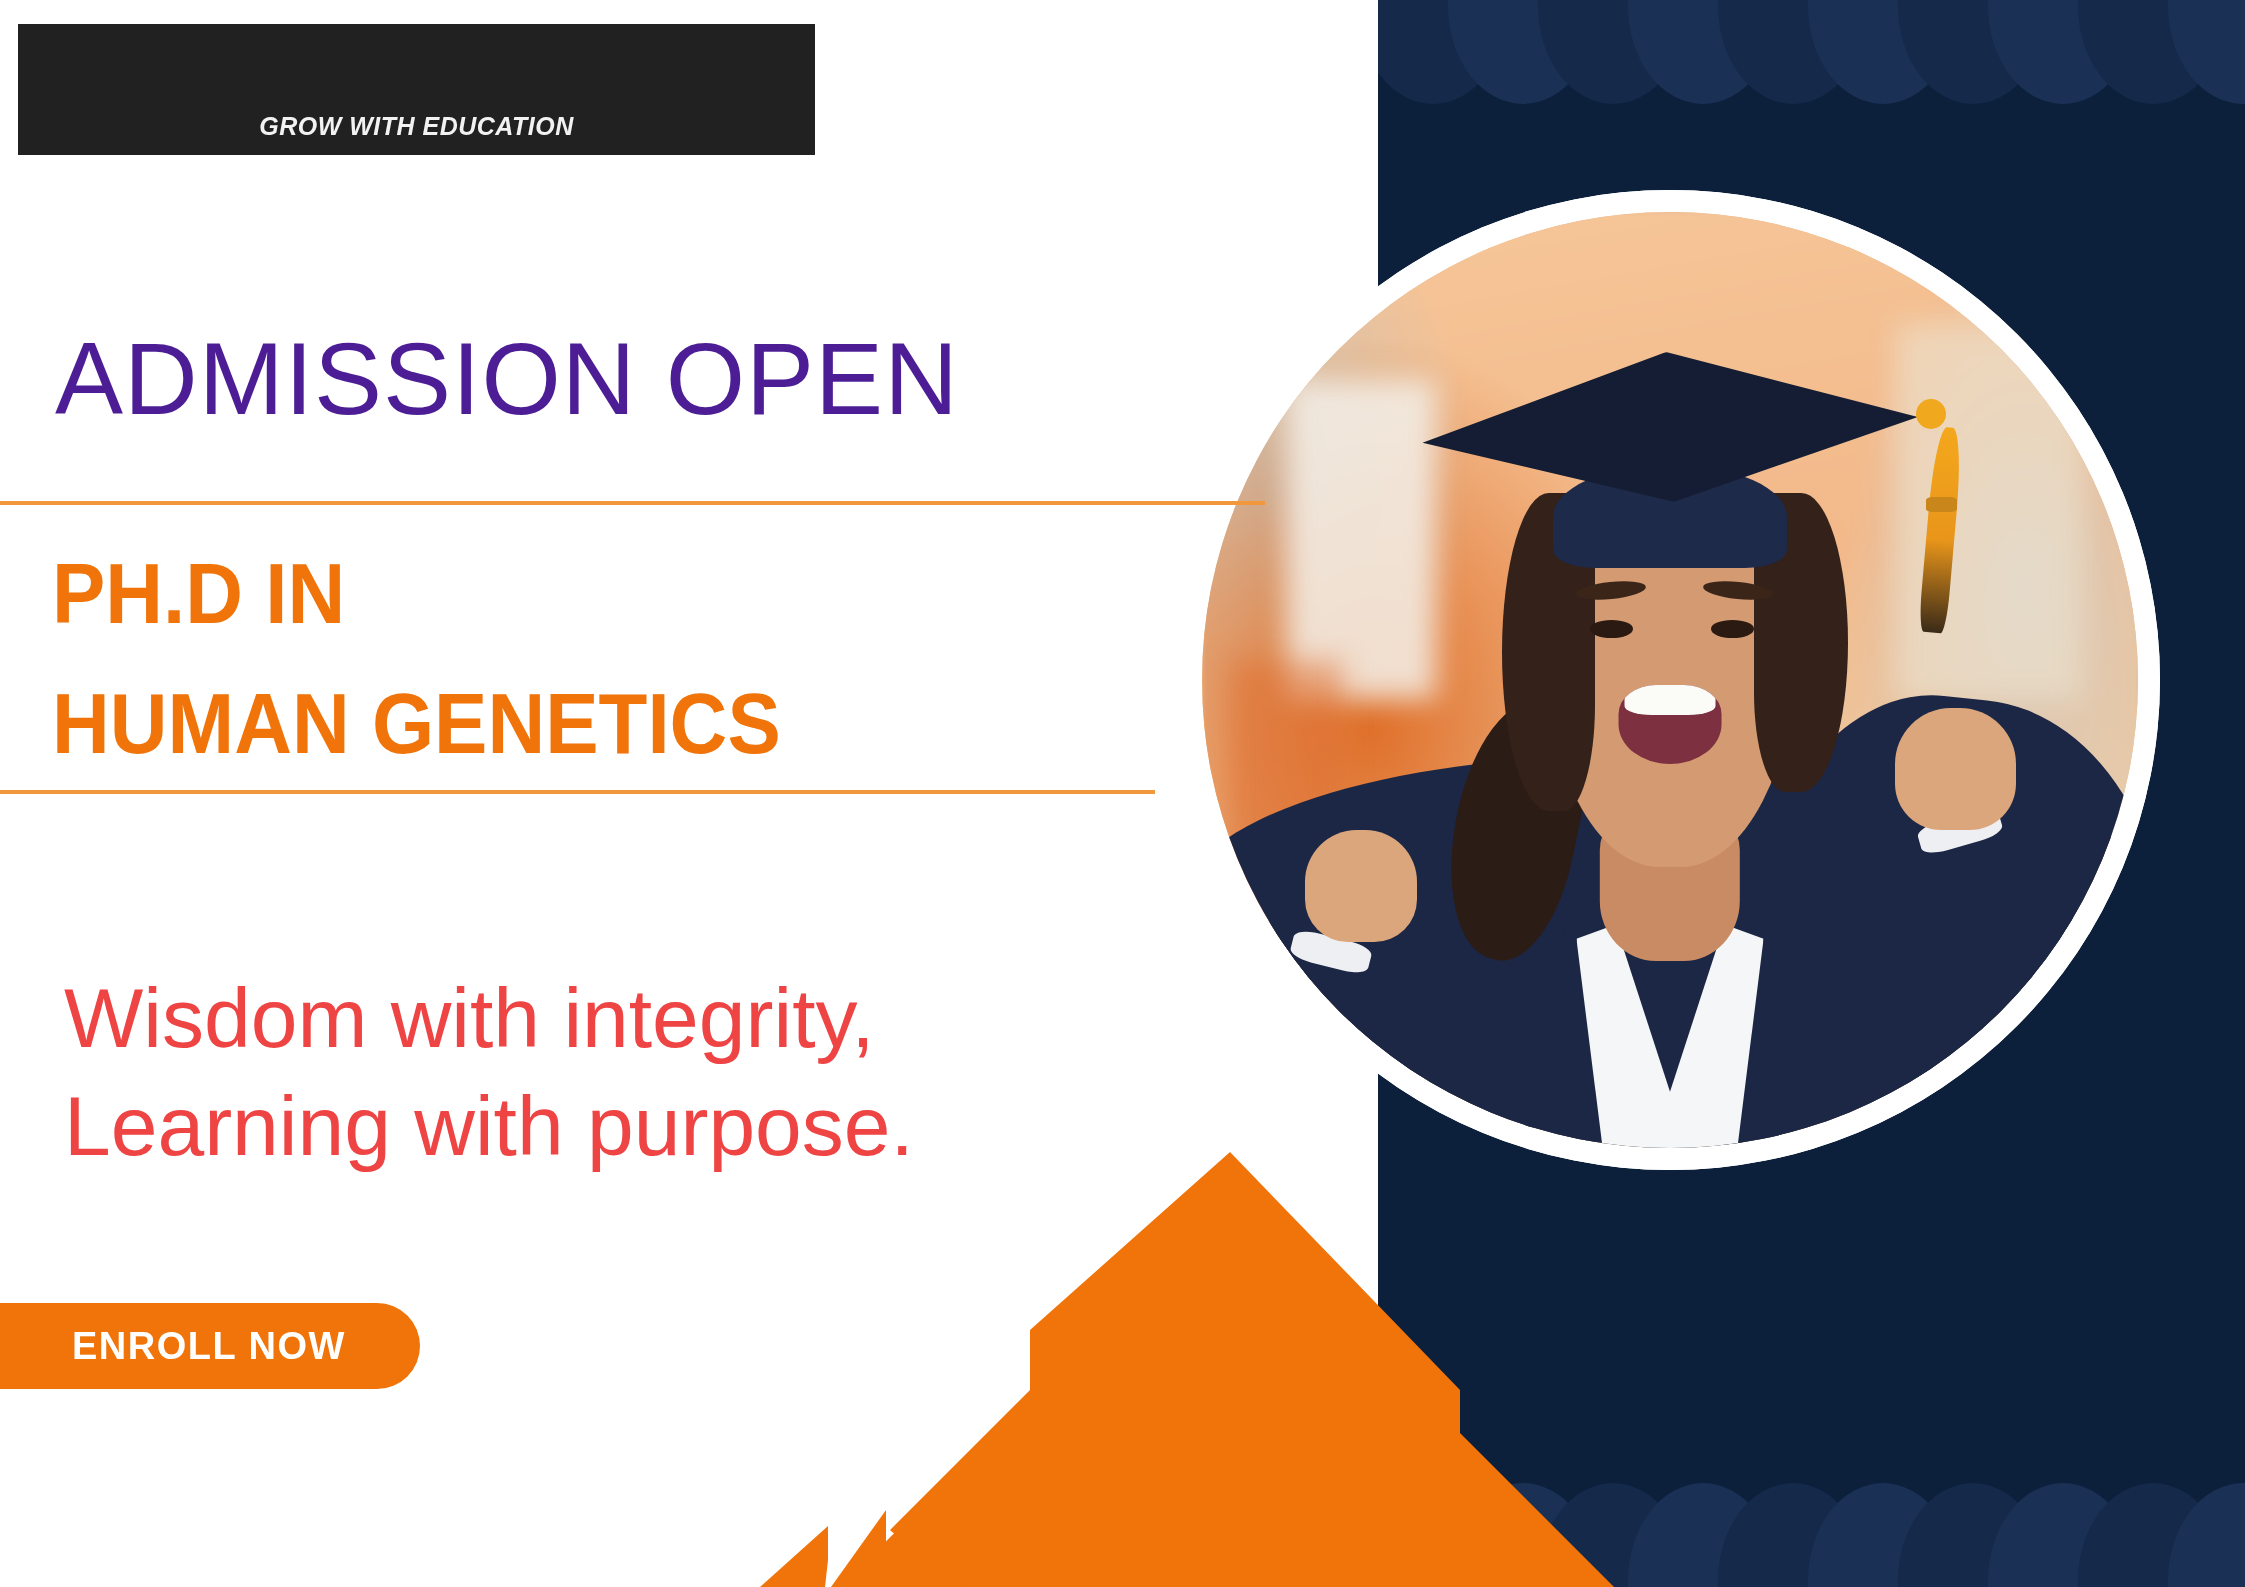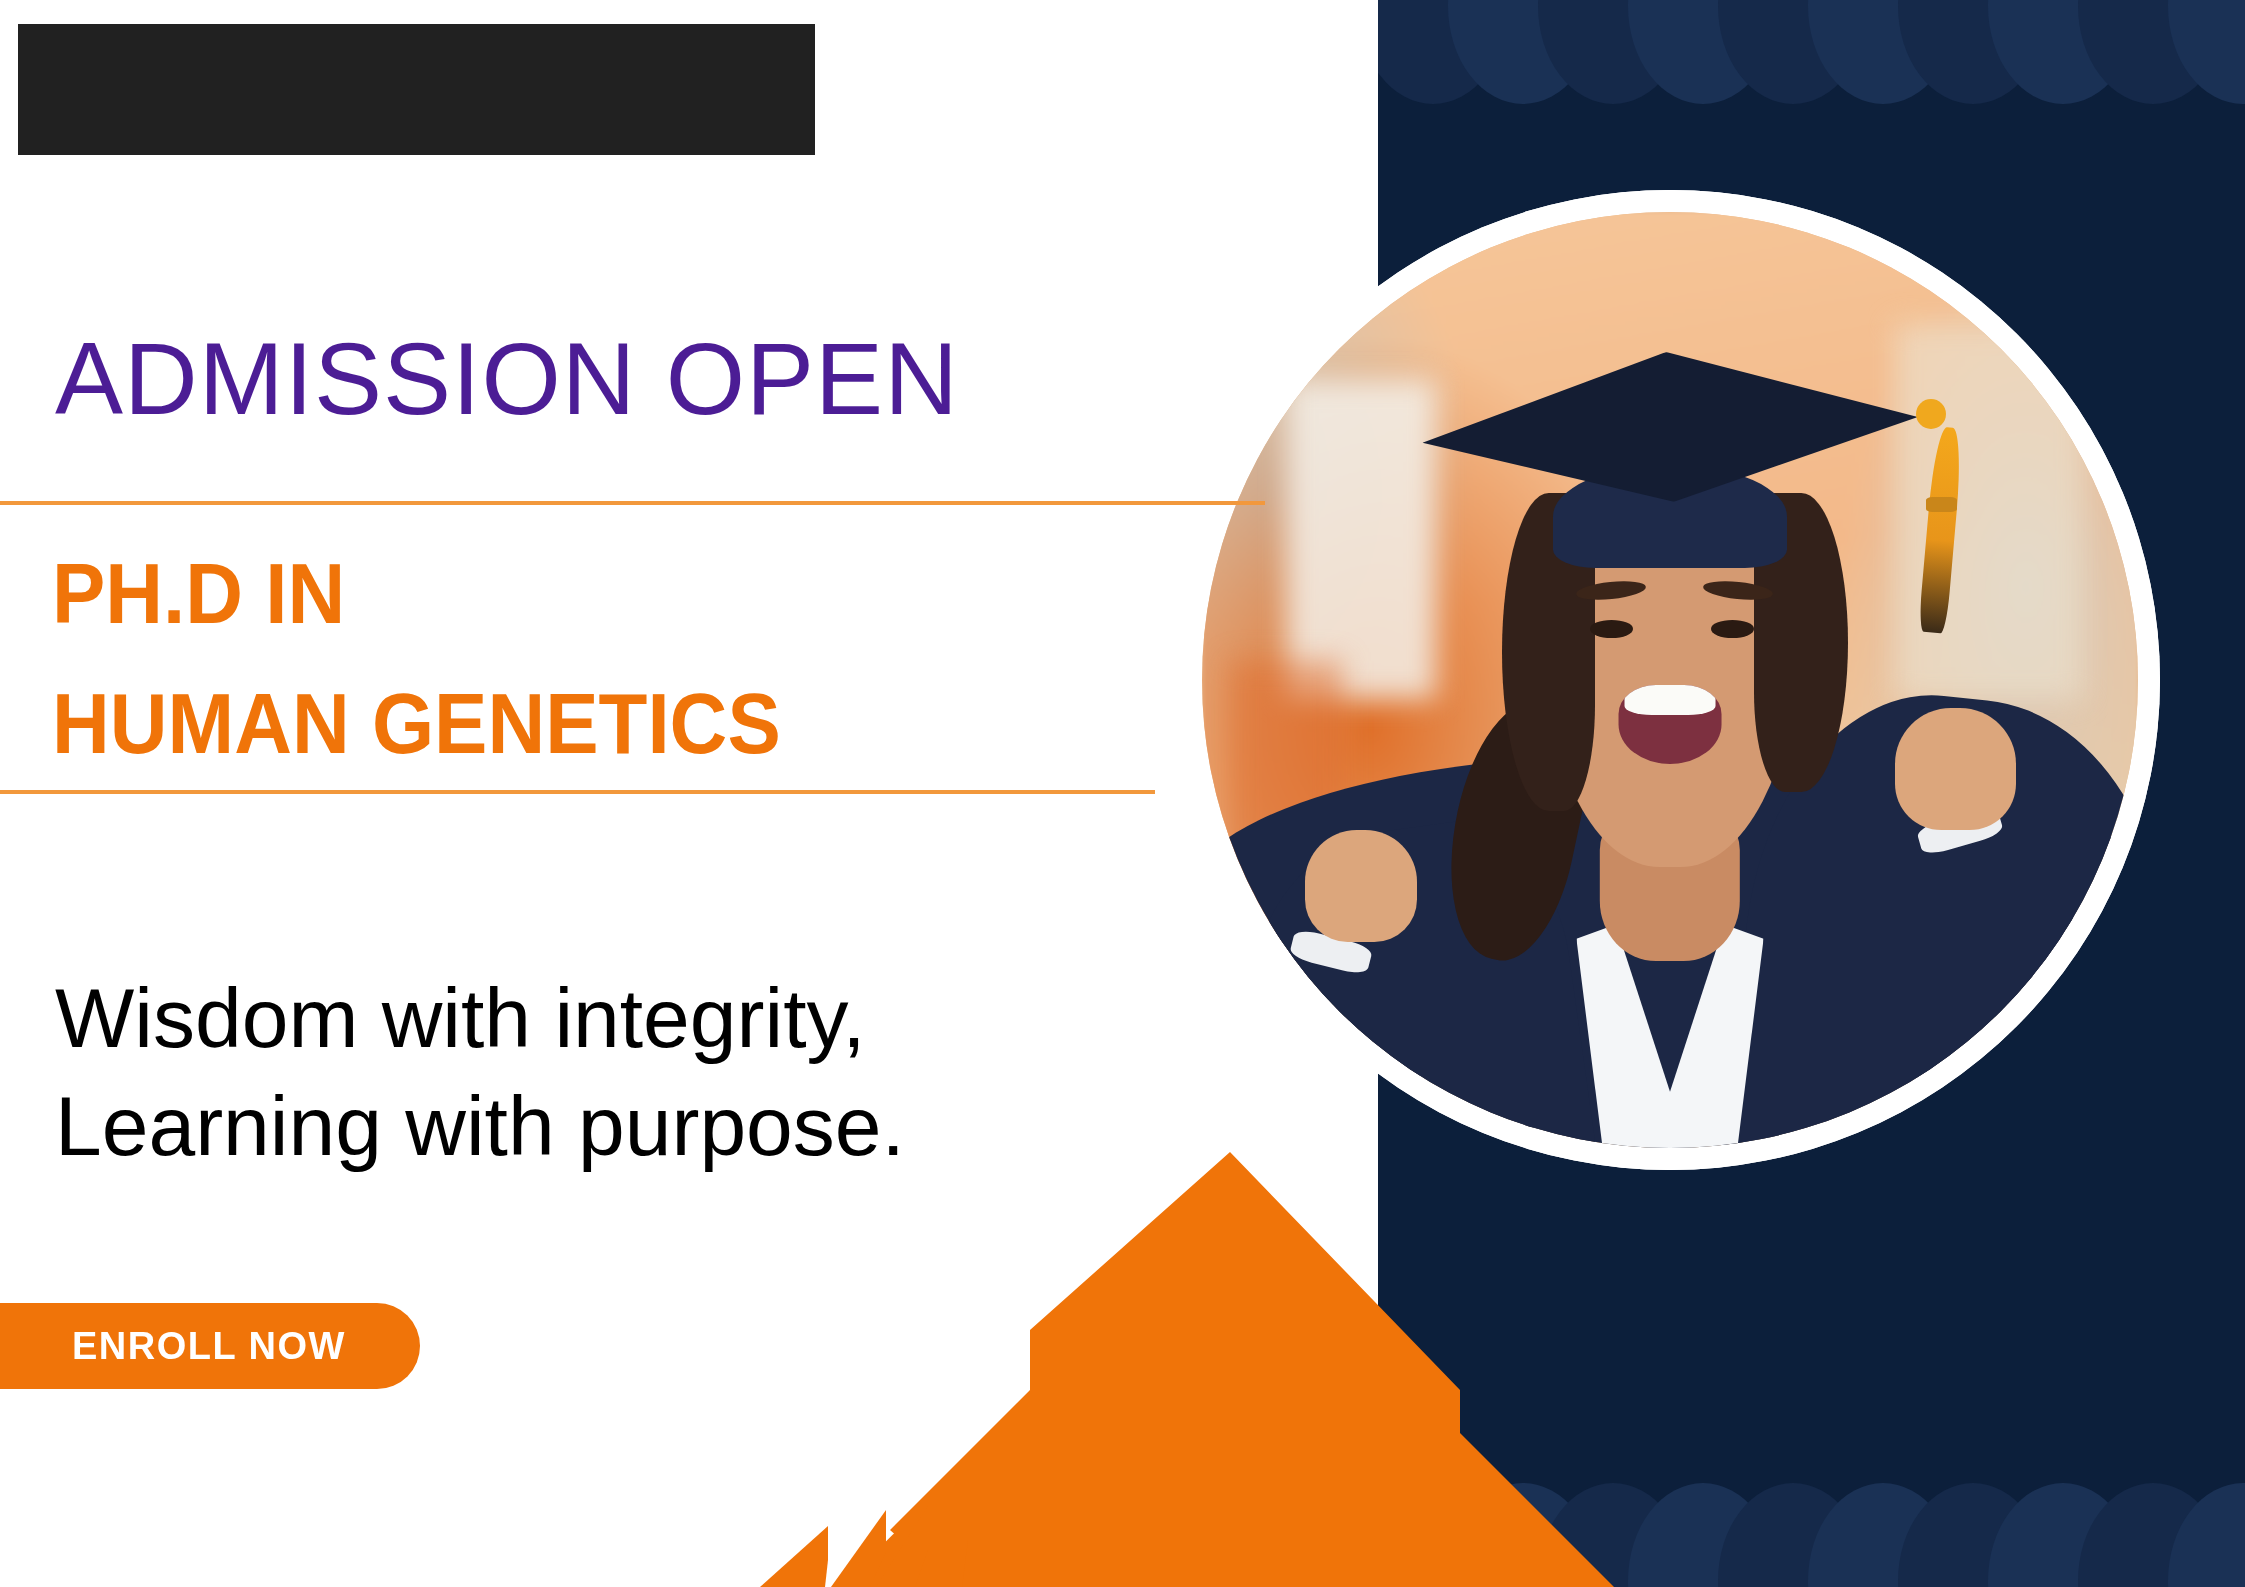--- a/index.html
+++ b/index.html
@@ -339,24 +339,24 @@
     white-space:nowrap;
     z-index:8;
     transform:scaleX(.93);
     transform-origin:left center;
   }
   .course-1{ top:550px; font-size:86px;}
   .course-2{ top:680px; font-size:86px;}
 
   .tagline{
     position:absolute;
-    left:55px; top:965px;
+    left:64px; top:965px;
     font-size:84px;
     line-height:1.28;
-    color:#000000;
+    color:#ef4444;
     font-weight:400;
     z-index:8;
     white-space:pre-line;
   }
 
   .cta{
     position:absolute;
     left:-120px; top:1303px;
     width:540px; height:86px;
     background:#F07409;
@@ -475,20 +475,21 @@
       <div class="tassel-band"></div>
       <div class="tassel-knot"></div>
       <div class="cuff left"></div>
       <div class="cuff right"></div>
       <div class="fist left"></div>
       <div class="fist right"></div>
     </div>
   </div>
 
   <div class="logo">
+    <div class="logo-sub">GROW WITH EDUCATION</div>
   </div>
 
   <div class="headline">ADMISSION OPEN</div>
 
   <div class="rule rule-top"></div>
 
   <div class="course course-1">PH.D IN</div>
   <div class="course course-2">HUMAN GENETICS</div>
 
   <div class="rule rule-bottom"></div>

